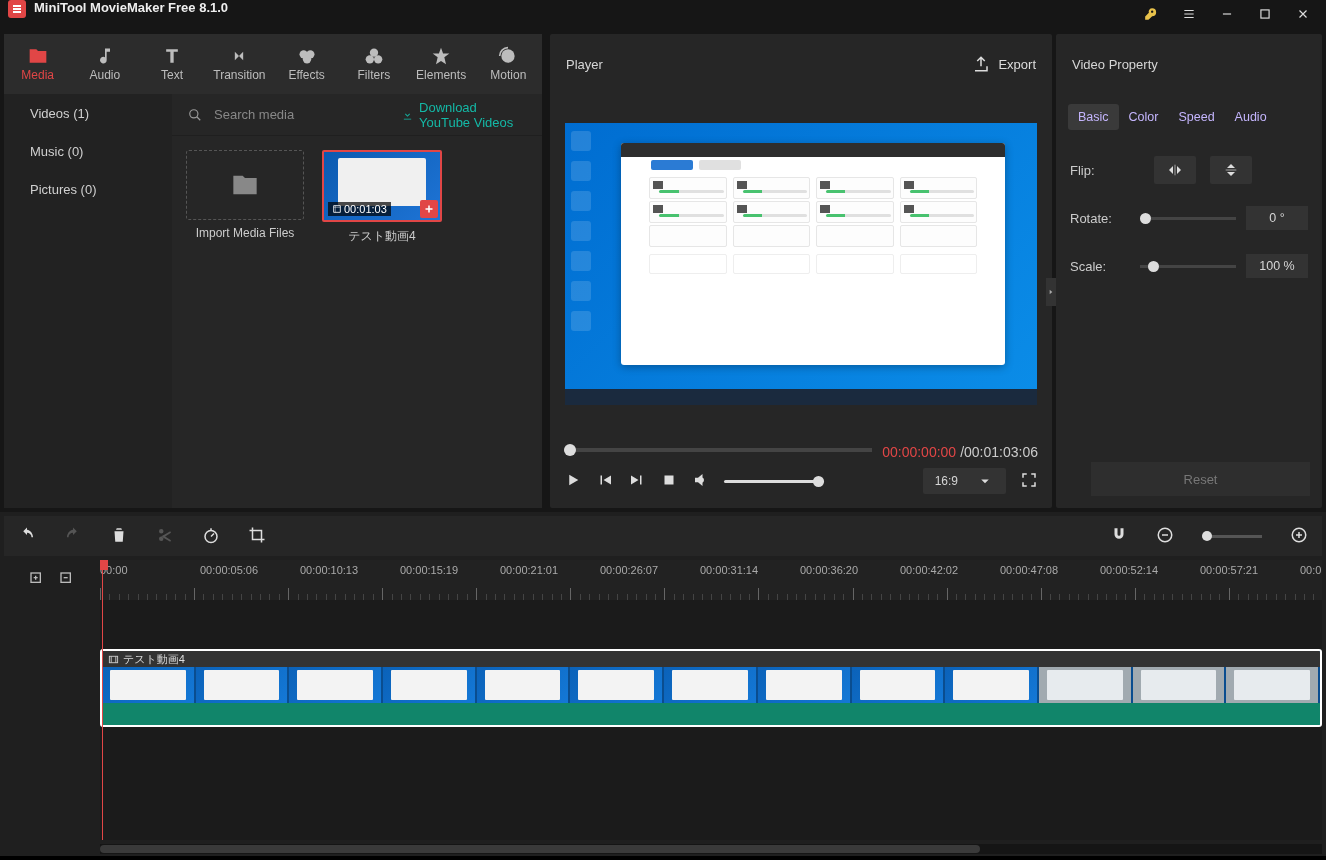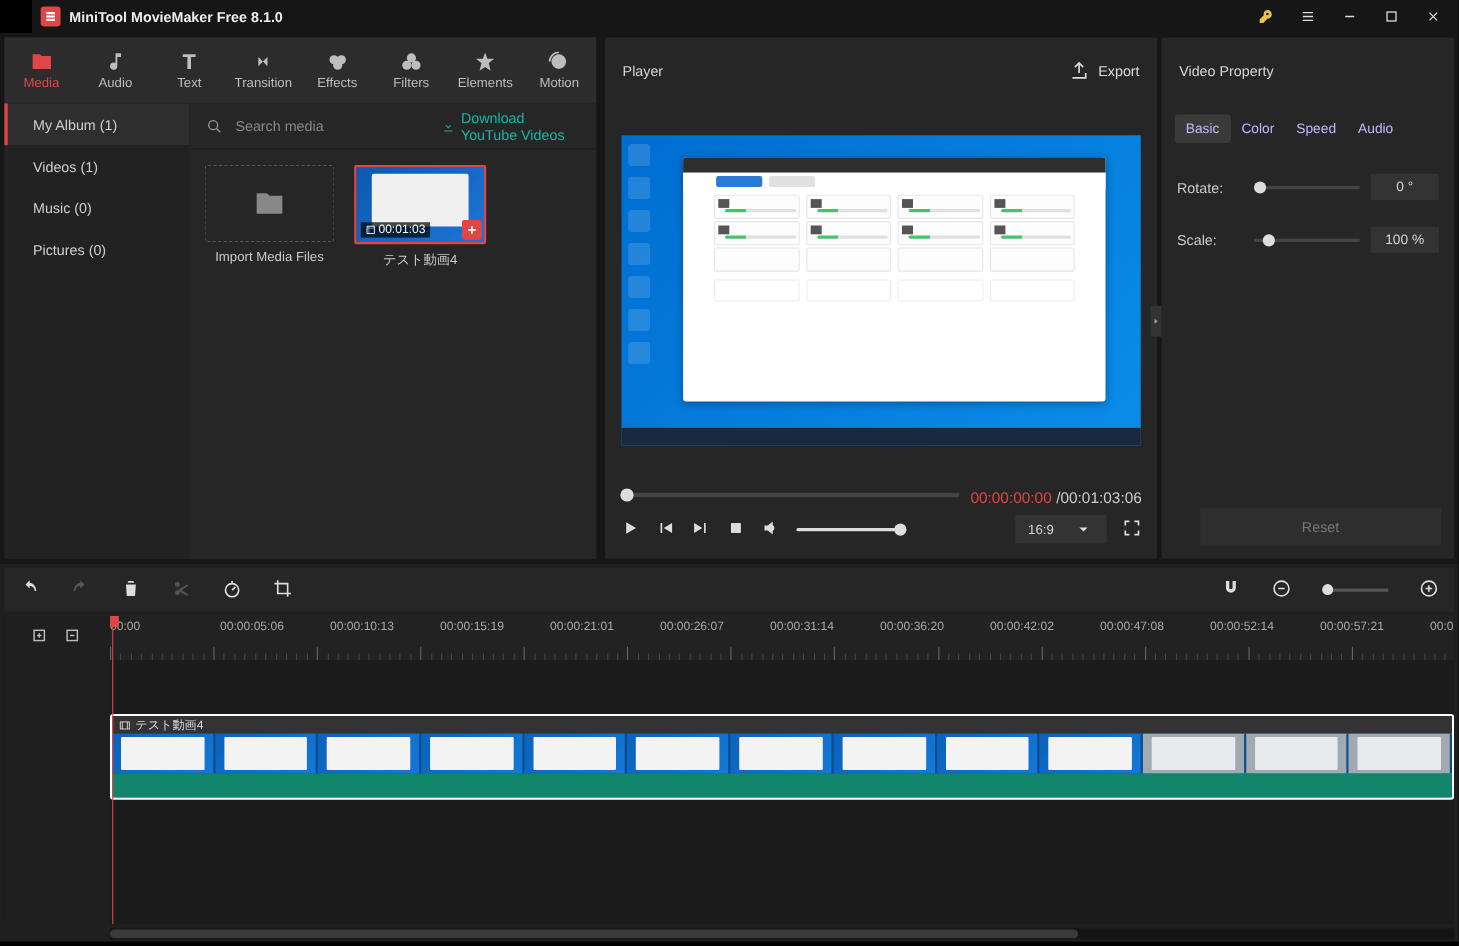--- a/index.html
+++ b/index.html
@@ -7,21 +7,21 @@
     --bg2:#2a2a2a;
     --bg3:#333333;
     --bg4:#3a3a3a;
     --accent:#e14646;
     --text:#d6d6d6;
     --muted:#9e9e9e;
     --border:#444;
   }
   *{box-sizing:border-box;font-family:"Segoe UI",Arial,sans-serif;}
   body{margin:0;width:1326px;height:860px;background:#000;color:var(--text);font-size:13px;overflow:hidden;}
-  .titlebar{height:30px;background:var(--bg1);display:flex;align-items:center;padding:0 8px;gap:8px;margin-left:29px;}
+  .titlebar{height:30px;background:var(--bg1);display:flex;padding:0 8px;gap:8px;}
   .logo{width:18px;height:18px;background:var(--accent);border-radius:3px;display:flex;align-items:center;justify-content:center;}
   .logo svg{width:12px;height:12px;}
   .title{font-size:13px;font-weight:bold;color:#eee;}
   .titlebar .spacer{flex:1;}
   .win-btn{width:30px;height:28px;display:flex;align-items:center;justify-content:center;color:#ddd;}
   .win-btn svg{width:14px;height:14px;}
   .key-icon{color:#e8c24b;}
 
   .main{display:flex;height:482px;background:var(--bg1);}
   .left-panel{width:538px;display:flex;flex-direction:column;background:#262626;margin:4px;border-radius:2px;}
@@ -228,21 +228,20 @@
       <div class="ttab">
         <svg viewBox="0 0 24 24" fill="currentColor">
             <circle cx="12" cy="12" r="8"></circle>
             <path d="M2 12a10 10 0 0110-10" fill="none" stroke="currentColor" stroke-width="2"></path>
           </svg>
         <span class="ttab-label">Motion</span>
       </div>
     </div>
     <div class="left-body">
       <div class="sidebar">
-        <div class="side-item active">My Album (1)</div>
         <div class="side-item">Videos (1)</div>
         <div class="side-item">Music (0)</div>
         <div class="side-item">Pictures (0)</div>
       </div>
       <div class="media-area">
         <div class="search-row">
           <span class="sicon">
             <svg width="14" height="14" viewBox="0 0 24 24" fill="none" stroke="currentColor" stroke-width="2">
                 <circle cx="10" cy="10" r="7"></circle>
                 <path d="M21 21l-6-6"></path>
@@ -416,20 +415,37 @@
       <div class="ptab active">Basic</div>
       <div class="ptab">Color</div>
       <div class="ptab">Speed</div>
       <div class="ptab">Audio</div>
     </div>
     <div class="prop-body">
       <div class="collapse-tab">
         <svg width="8" height="10" viewBox="0 0 24 24" fill="currentColor">
             <path d="M8 5l8 7-8 7z"></path>
           </svg>
+      </div>
+      <div class="prow">
+        <span class="plabel">Flip:</span>
+        <div class="flip-btns">
+          <div class="fbtn">
+            <svg viewBox="0 0 24 24" fill="currentColor">
+                <path d="M9 6L3 12l6 6V6zm6 0v12l6-6-6-6z"></path>
+                <path d="M12 4v16" stroke="currentColor" stroke-width="1" fill="none"></path>
+              </svg>
+          </div>
+          <div class="fbtn">
+            <svg viewBox="0 0 24 24" fill="currentColor">
+                <path d="M6 9l6-6 6 6H6zm0 6h12l-6 6-6-6z"></path>
+                <path d="M4 12h16" stroke="currentColor" stroke-width="1" fill="none"></path>
+              </svg>
+          </div>
+        </div>
       </div>
       <div class="prow">
         <span class="plabel">Rotate:</span>
         <div class="pslider">
             <div class="knob"></div>
           </div>
         <div class="pval">0 °</div>
       </div>
       <div class="prow">
         <span class="plabel">Scale:</span>

